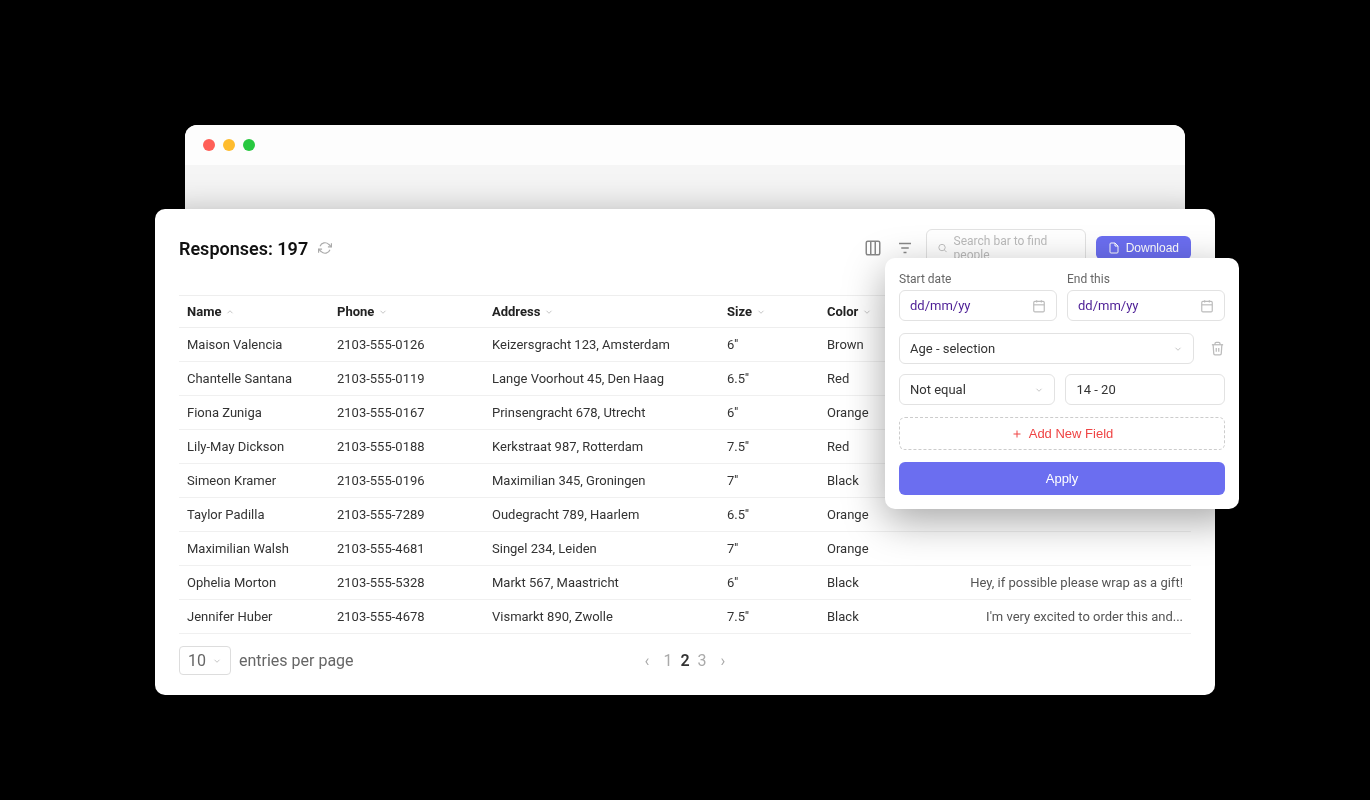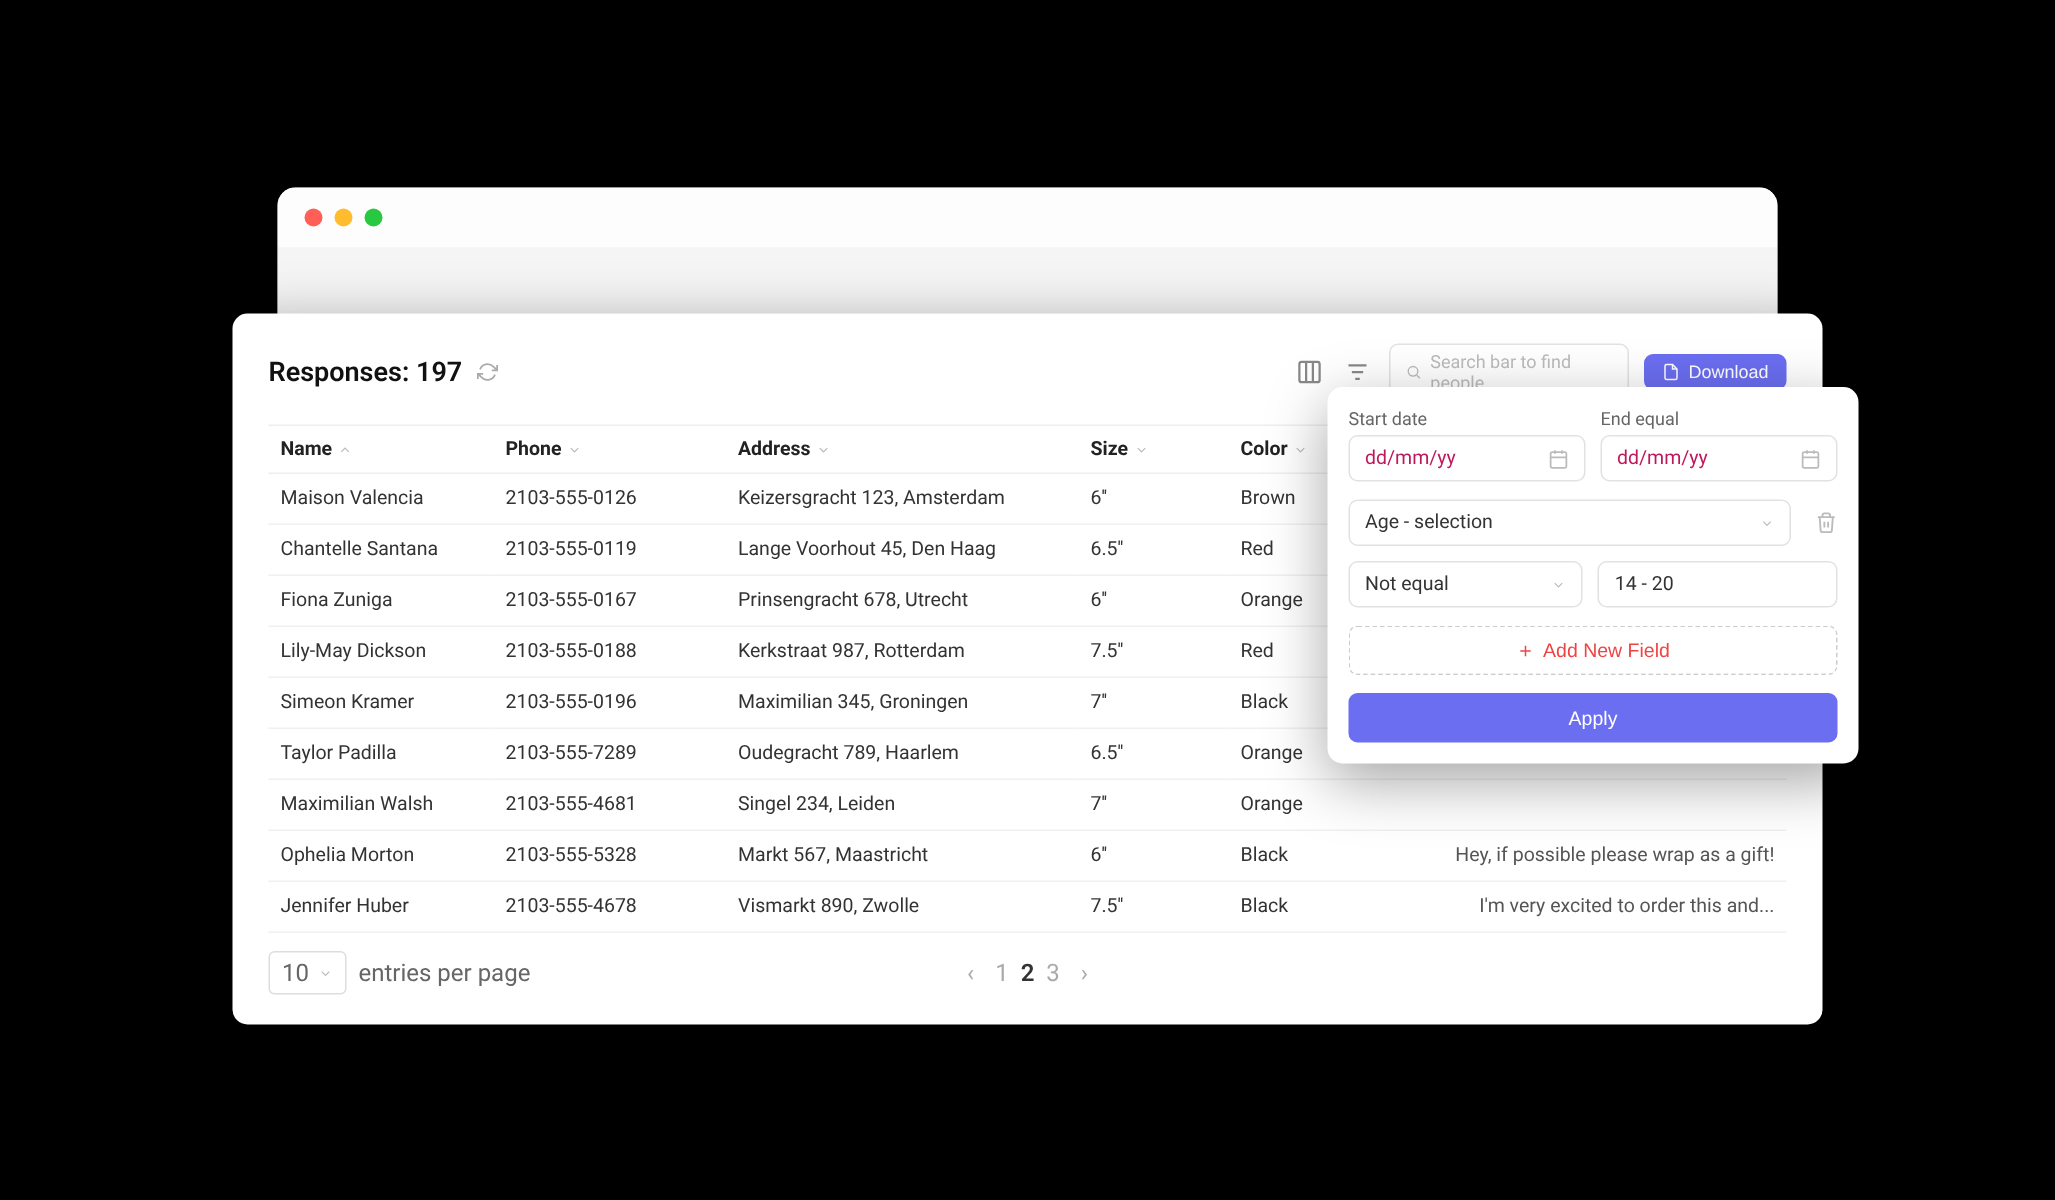--- a/index.html
+++ b/index.html
@@ -44,21 +44,21 @@
     background: #fff;
     border-radius: 10px;
     box-shadow: 0 10px 40px rgba(0,0,0,0.4);
     padding: 20px 24px;
   }
 
   .panel-header {
     display: flex;
     align-items: center;
     justify-content: space-between;
-    margin-bottom: 16px;
+    margin-bottom: 28px;
   }
   .responses {
     font-size: 18px;
     font-weight: 600;
     color: #111;
     display: flex;
     align-items: center;
     gap: 10px;
   }
   .refresh-icon {
@@ -195,21 +195,21 @@
     border-radius: 6px;
     padding: 7px 10px;
     font-size: 13px;
     color: #333;
     display: flex;
     align-items: center;
     justify-content: space-between;
     width: 100%;
     background: #fff;
   }
-  .input-field.placeholder { color: #be185d; text-align: right; }
+  .input-field.placeholder { color: #4c1d95; text-align: right; }
   .select-row {
     display: flex;
     align-items: center;
     gap: 16px;
     margin-bottom: 10px;
   }
   .select-row .input-field { flex: 1; }
   .trash-icon { width: 15px; height: 15px; color: #bbb; cursor: pointer; }
   .criteria-row {
     display: flex;
@@ -451,21 +451,21 @@
         <span>dd/mm/yy</span>
         <svg width="14" height="14" viewBox="0 0 24 24" fill="none" stroke="#bbb" stroke-width="2">
             <rect x="3" y="4" width="18" height="18" rx="2"></rect>
             <line x1="16" y1="2" x2="16" y2="6"></line>
             <line x1="8" y1="2" x2="8" y2="6"></line>
             <line x1="3" y1="10" x2="21" y2="10"></line>
           </svg>
       </div>
     </div>
     <div class="date-field">
-      <label>End equal</label>
+      <label>End this</label>
       <div class="input-field placeholder">
         <span>dd/mm/yy</span>
         <svg width="14" height="14" viewBox="0 0 24 24" fill="none" stroke="#bbb" stroke-width="2">
             <rect x="3" y="4" width="18" height="18" rx="2"></rect>
             <line x1="16" y1="2" x2="16" y2="6"></line>
             <line x1="8" y1="2" x2="8" y2="6"></line>
             <line x1="3" y1="10" x2="21" y2="10"></line>
           </svg>
       </div>
     </div>

